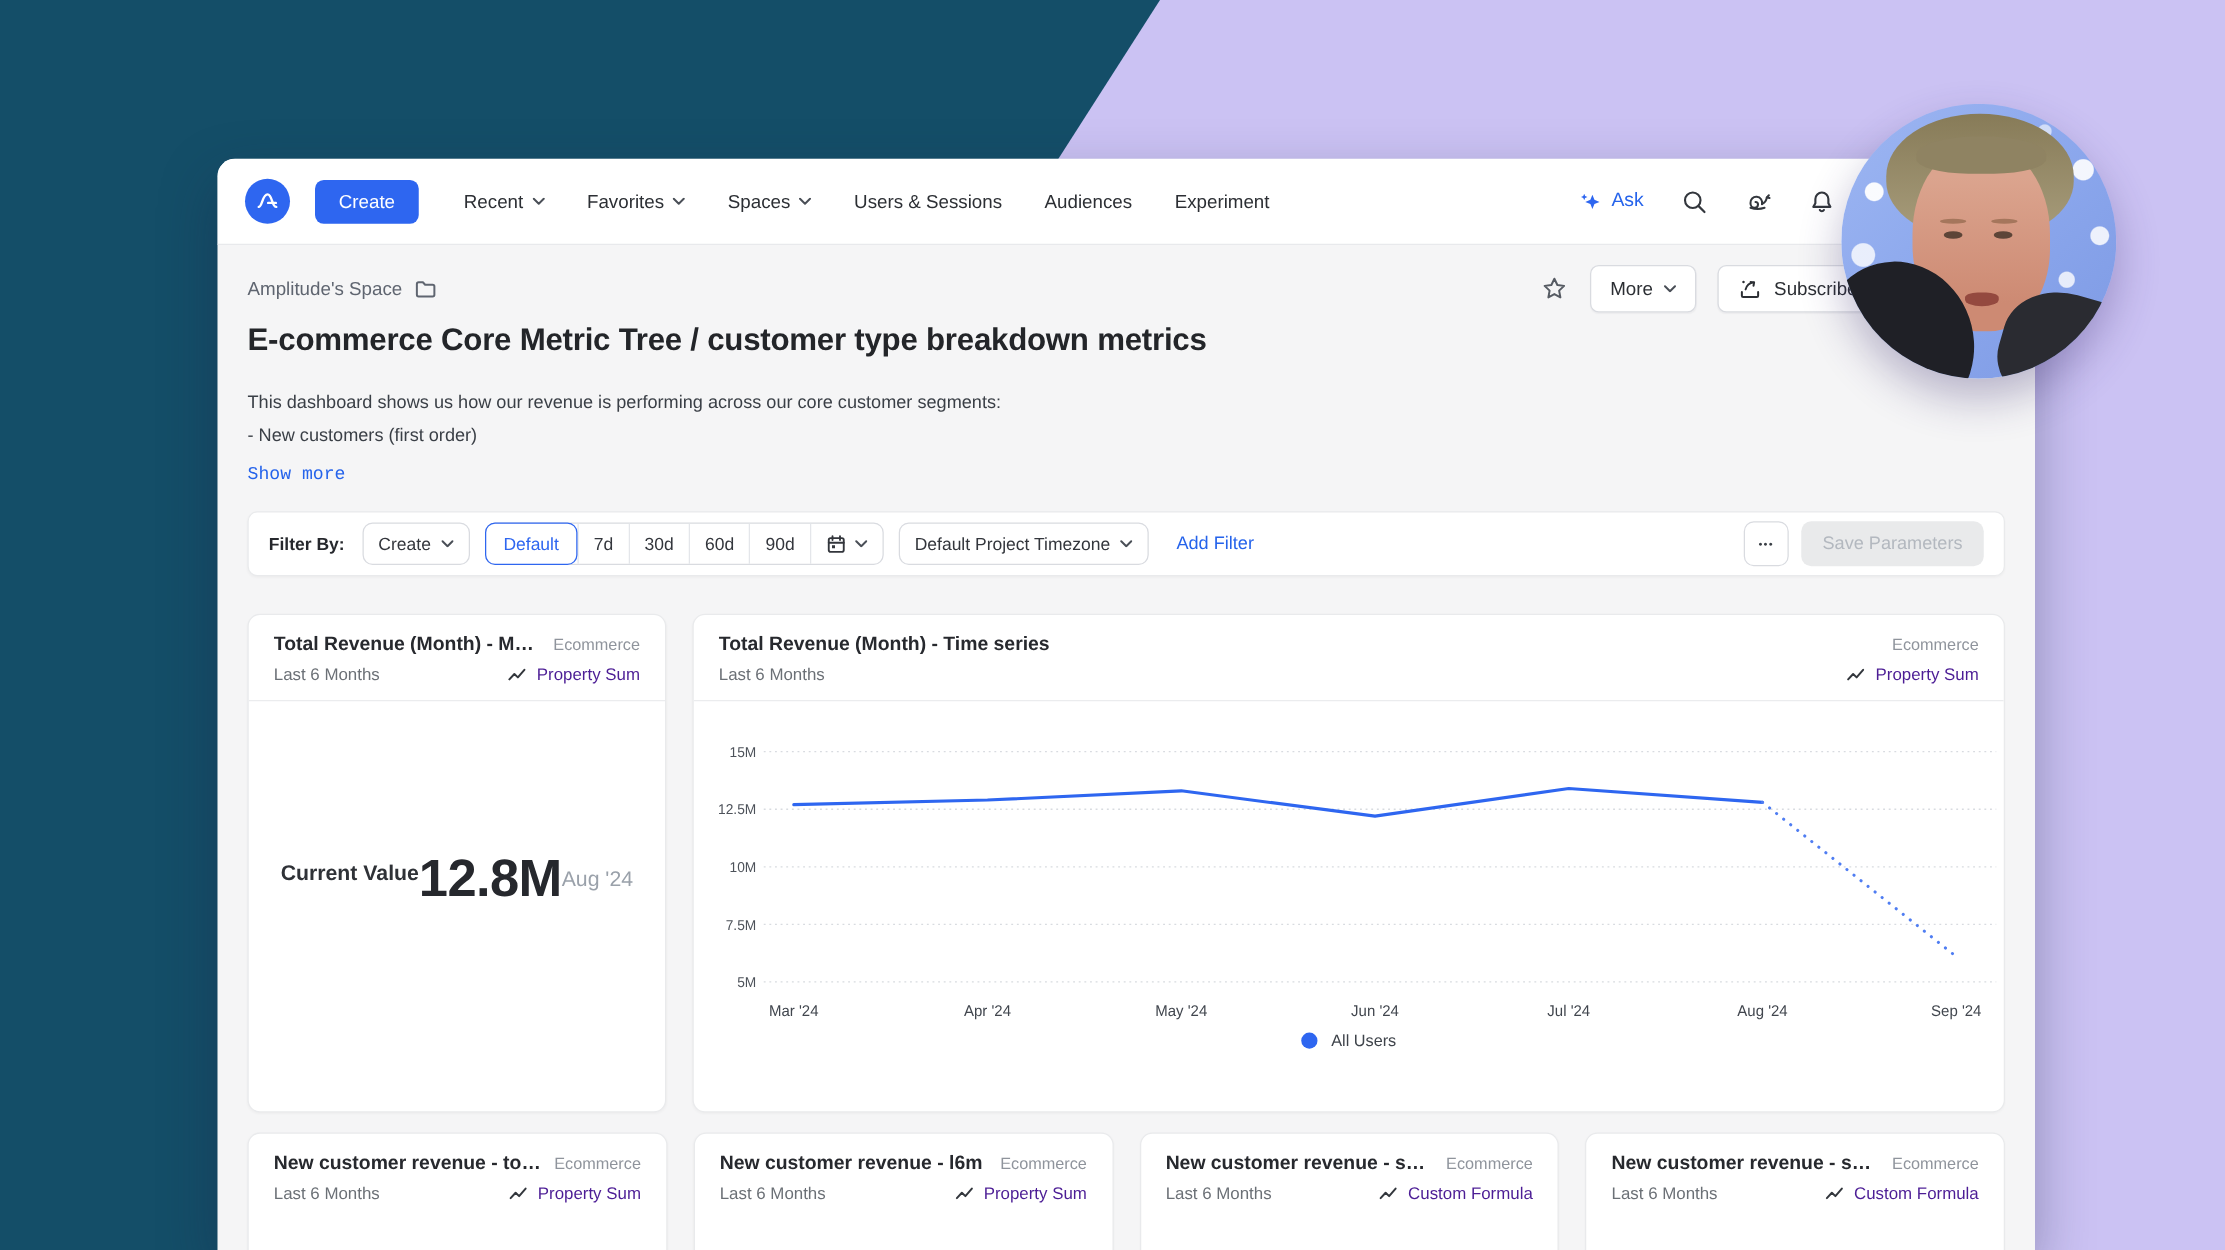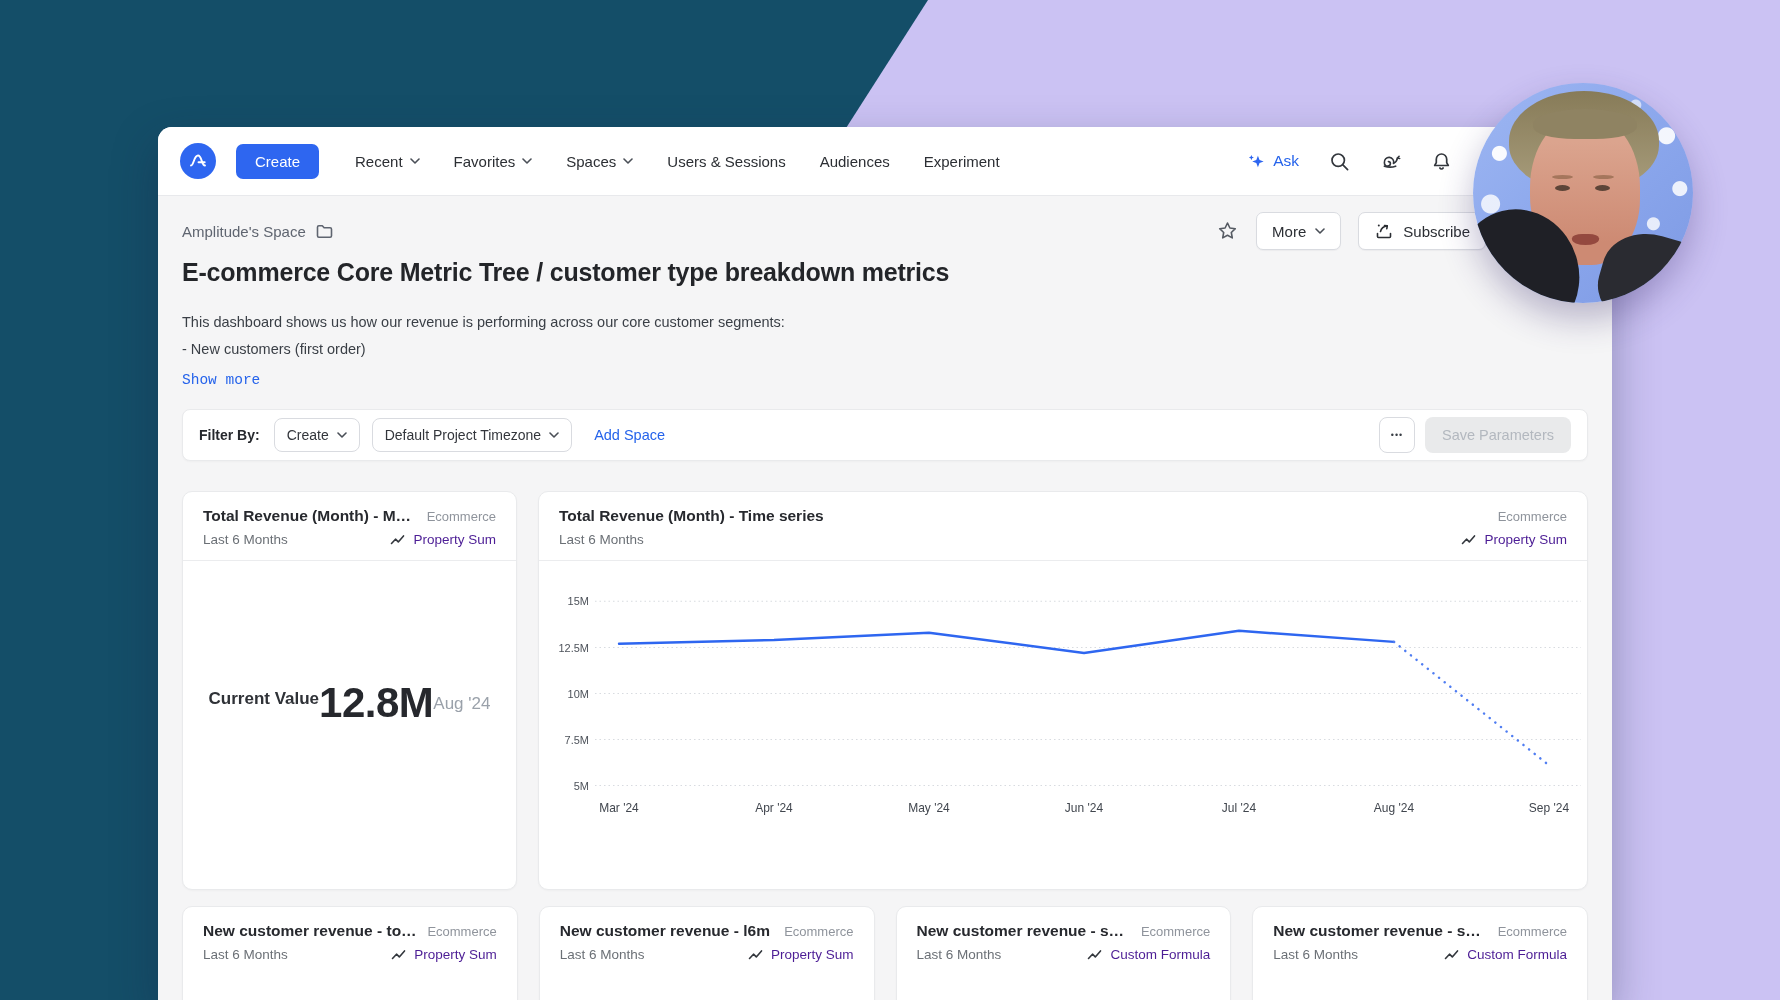--- a/index.html
+++ b/index.html
@@ -10,21 +10,21 @@
     position:relative;
     color:#26282d;
   }
   .bg-teal {
     position:absolute; inset:0;
     background:#144e68;
     clip-path: polygon(0 0, 928px 0, 288px 100%, 0 100%);
   }
   
   .window {
-    position:absolute; left:158px; top:127px; width:1454px; height:873px;
+    position:absolute; left:174px; top:127px; width:1454px; height:873px;
     background:#f5f5f6; border-radius:14px 14px 0 0; overflow:hidden;
     box-shadow:0 18px 45px rgba(25,35,70,.35);
   }
   
   .nav {
     height:69px; background:#fff; border-bottom:1px solid #e8e9ec;
     display:flex; align-items:center; padding:0 22px; gap:14px;
   }
   .logo {
     width:36px; height:36px; border-radius:50%; background:#2e66f0;
@@ -261,27 +261,44 @@
 
     
     <div class="filter-card">
       <span class="filter-label">Filter By:</span>
       <div class="pill">
         <span>Create</span>
         <svg class="chev" viewBox="0 0 10 6">
             <path d="M1 1l4 4 4-4"></path>
           </svg>
       </div>
+      <div class="seg-group">
+        <div class="seg selected">Default</div>
+        <div class="seg">7d</div>
+        <div class="seg">30d</div>
+        <div class="seg">60d</div>
+        <div class="seg">90d</div>
+        <div class="seg">
+          <svg width="16" height="17" viewBox="0 0 16 17" style="stroke:#33363c;fill:none;stroke-width:1.5;stroke-linecap:round;">
+            <rect x="2" y="3.5" width="12" height="11" rx="1.5"></rect>
+            <path d="M5 2v3M11 2v3M2 7.2h12"></path>
+            <rect x="4.6" y="9.2" width="2.4" height="2.4" fill="#33363c" stroke="none"></rect>
+          </svg>
+          <svg class="chev" viewBox="0 0 10 6">
+              <path d="M1 1l4 4 4-4"></path>
+            </svg>
+        </div>
+      </div>
       <div class="pill">
         <span>Default Project Timezone</span>
         <svg class="chev" viewBox="0 0 10 6">
             <path d="M1 1l4 4 4-4"></path>
           </svg>
       </div>
-      <span class="link-blue">Add Space</span>
+      <span class="link-blue">Add Filter</span>
       <div class="filter-right">
         <div class="dots-btn">•••</div>
         <button class="save-btn" disabled="">Save Parameters</button>
       </div>
     </div>
 
     
     <div class="row1">
 
       <div class="card metric-card">
@@ -338,20 +355,24 @@
               <text x="80" y="243" text-anchor="middle" font-size="12" fill="#41464e">Mar '24</text>
               <text x="235" y="243" text-anchor="middle" font-size="12" fill="#41464e">Apr '24</text>
               <text x="390" y="243" text-anchor="middle" font-size="12" fill="#41464e">May '24</text>
               <text x="545" y="243" text-anchor="middle" font-size="12" fill="#41464e">Jun '24</text>
               <text x="700" y="243" text-anchor="middle" font-size="12" fill="#41464e">Jul '24</text>
               <text x="855" y="243" text-anchor="middle" font-size="12" fill="#41464e">Aug '24</text>
               <text x="1010" y="243" text-anchor="middle" font-size="12" fill="#41464e">Sep '24</text>
               <polyline points="80,79.94000000000003 235,76.38 390,69.25999999999999 545,88.84 700,67.47999999999999 855,78.16" fill="none" stroke="#2e66f0" stroke-width="2.4" stroke-linecap="round" stroke-linejoin="round"></polyline>
               <polyline points="855,78.16 1010,197.42000000000002" fill="none" stroke="#4f7df2" stroke-width="2.4" stroke-linecap="round" stroke-linejoin="round" stroke-dasharray="0.1 7"></polyline>
             </svg>
+          <div class="chart-legend">
+            <span class="legend-dot" style="background: rgb(46, 102, 240);"></span>
+            <span class="legend-label">All Users</span>
+          </div>
         </div>
       </div>
     </div>
 
     
     <div class="row2">
 
       <div class="card mini-card">
         <div class="card-head">
           <div class="head-row">

